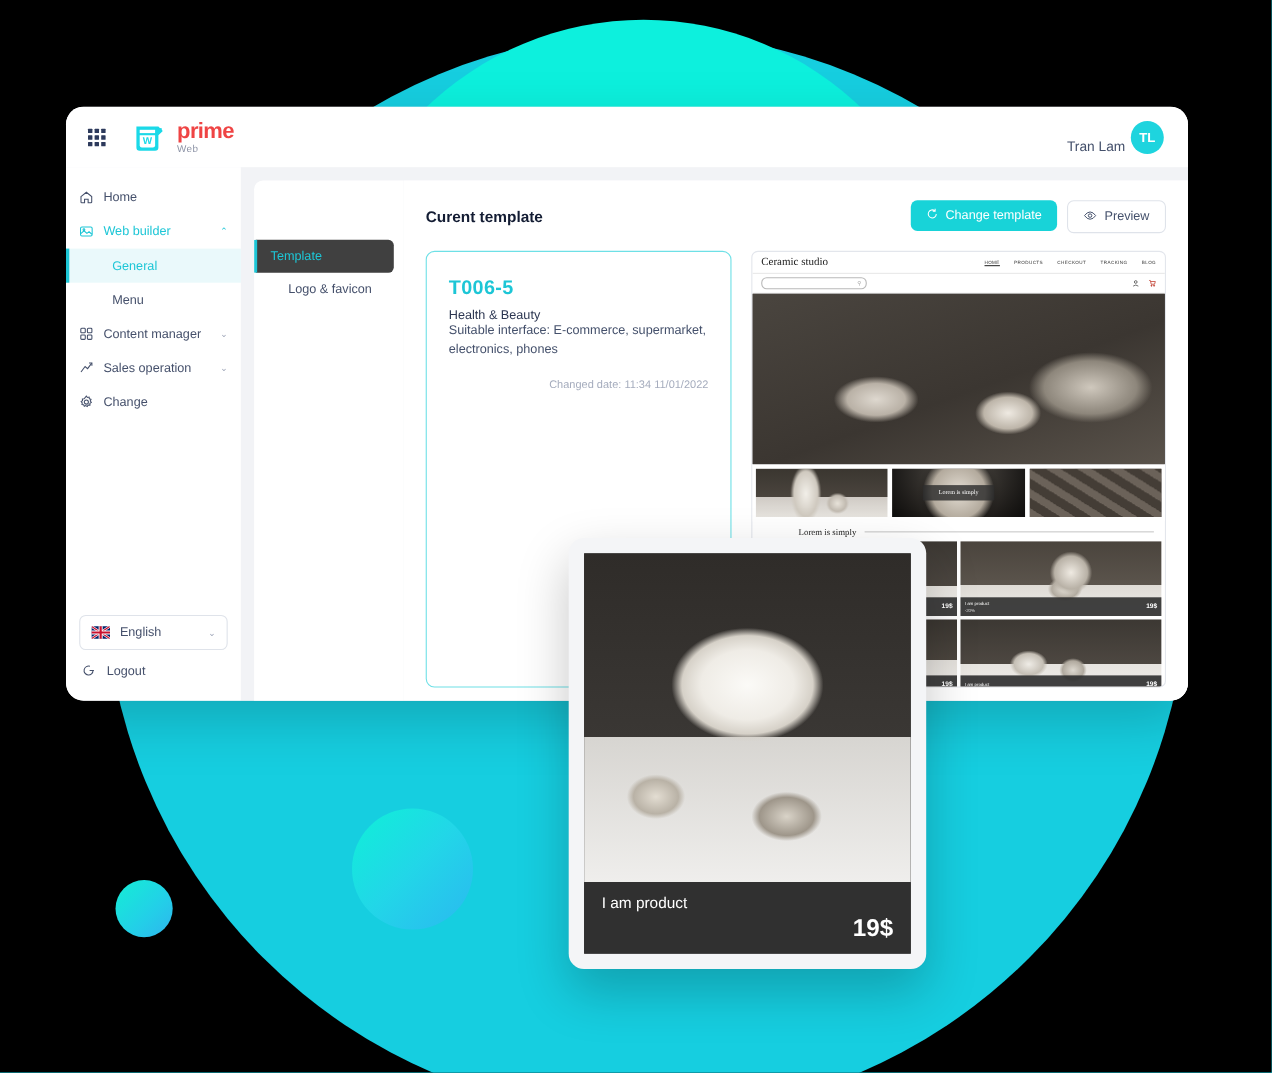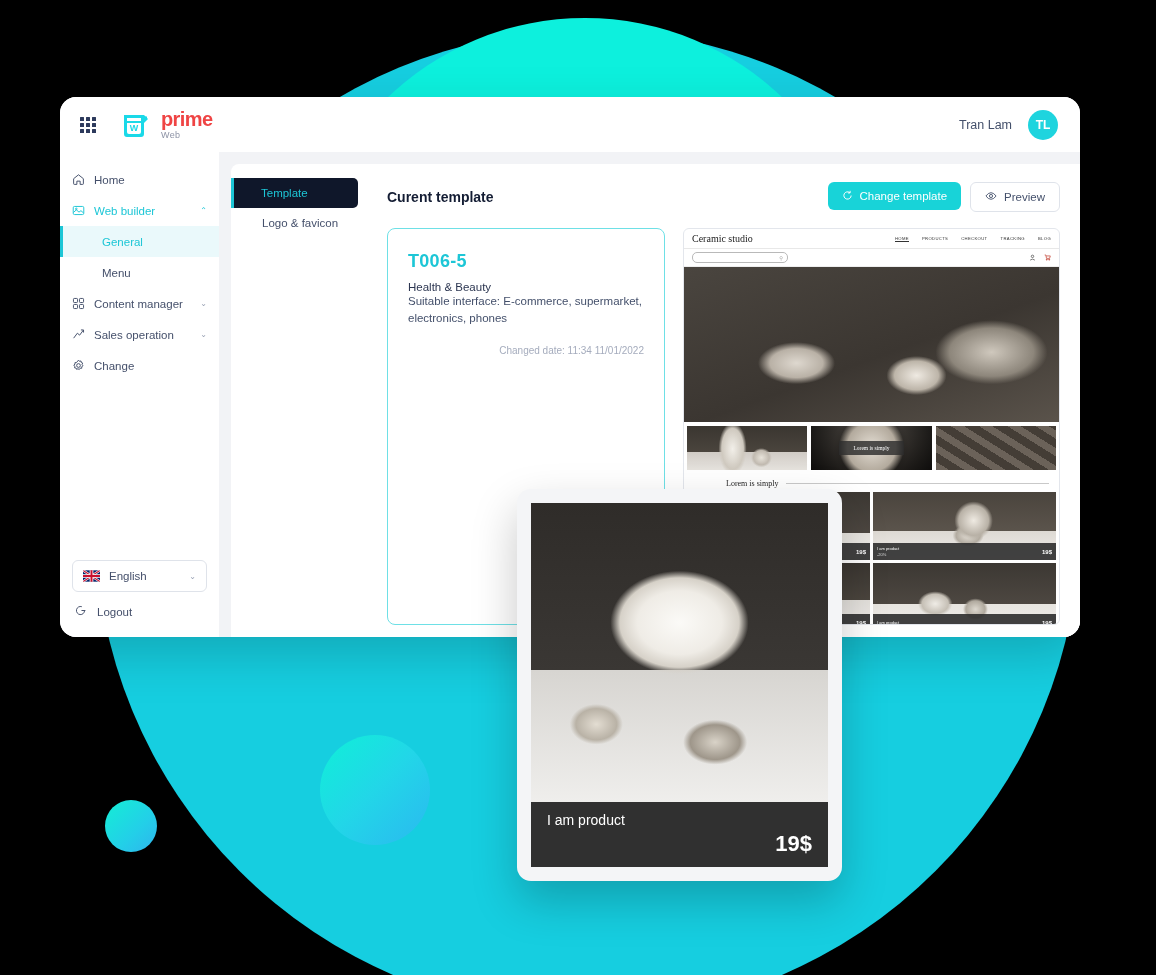--- a/index.html
+++ b/index.html
@@ -47,21 +47,21 @@
   .grid-icon{width:16px;height:16px;display:grid;grid-template-columns:repeat(3,1fr);
     grid-template-rows:repeat(3,1fr);gap:2px;cursor:pointer;}
   .grid-icon i{background:#2d3a5c;border-radius:.5px;display:block;}
   .brand{display:flex;align-items:center;margin-left:25px;gap:10px;}
   .brand-mark{
     width:30px;height:30px;position:relative;
   }
   .brand-text{line-height:1;}
   .brand-name{font-size:20px;font-weight:700;color:#ef4444;letter-spacing:-.6px;}
   .brand-sub{font-size:9px;color:#8d93a6;margin-top:2px;letter-spacing:.3px;}
-  .topbar-right{margin-left:auto;display:flex;align-items:center;gap:16px;}
+  .topbar-right{margin-left:auto;display:flex;align-items:flex-end;gap:5px;}
   .user-name{font-size:12.5px;color:#44506b;}
   .avatar{
     width:30px;height:30px;border-radius:50%;background:#1ed4de;
     color:#fff;font-size:12px;font-weight:600;
     display:flex;align-items:center;justify-content:center;
   }
   .body-row{flex:1;display:flex;min-height:0;}
   
   .sidebar{
     width:159px;flex:none;background:#ffffff;
@@ -98,23 +98,23 @@
   .content{flex:1;background:#f2f3f6;display:flex;min-width:0;padding:12px 0 0 12px;}
   .sub-panel{
     width:136px;flex:none;background:#fff;border-radius:8px 0 0 0;
     padding-top:14px;
   }
   .sub-tab{
     height:30px;display:flex;align-items:center;padding-left:22px;
     font-size:11.5px;color:#45506b;cursor:pointer;margin:0 9px;border-radius:5px;
   }
   .sub-tab.active{
-    background:#0f172a;color:#1dc6d6;
+    background:#404040;color:#1dc6d6;
     border-left:3px solid #1dc6d6;border-radius:0 5px 5px 0;
-    margin-left:0;padding-left:27px;
+    margin-left:0;padding-left:12px;margin-top:40px;
   }
   .main-panel{
     flex:1;background:#fff;min-width:0;padding:18px 20px 0 20px;position:relative;
   }
   .main-head{display:flex;align-items:center;margin-bottom:16px;}
   .main-title{font-size:14px;font-weight:700;color:#131c33;}
   .main-actions{margin-left:auto;display:flex;gap:9px;}
   .btn{
     display:flex;align-items:center;gap:7px;height:28px;padding:0 14px;
     border-radius:6px;font-size:11.5px;cursor:pointer;white-space:nowrap;

